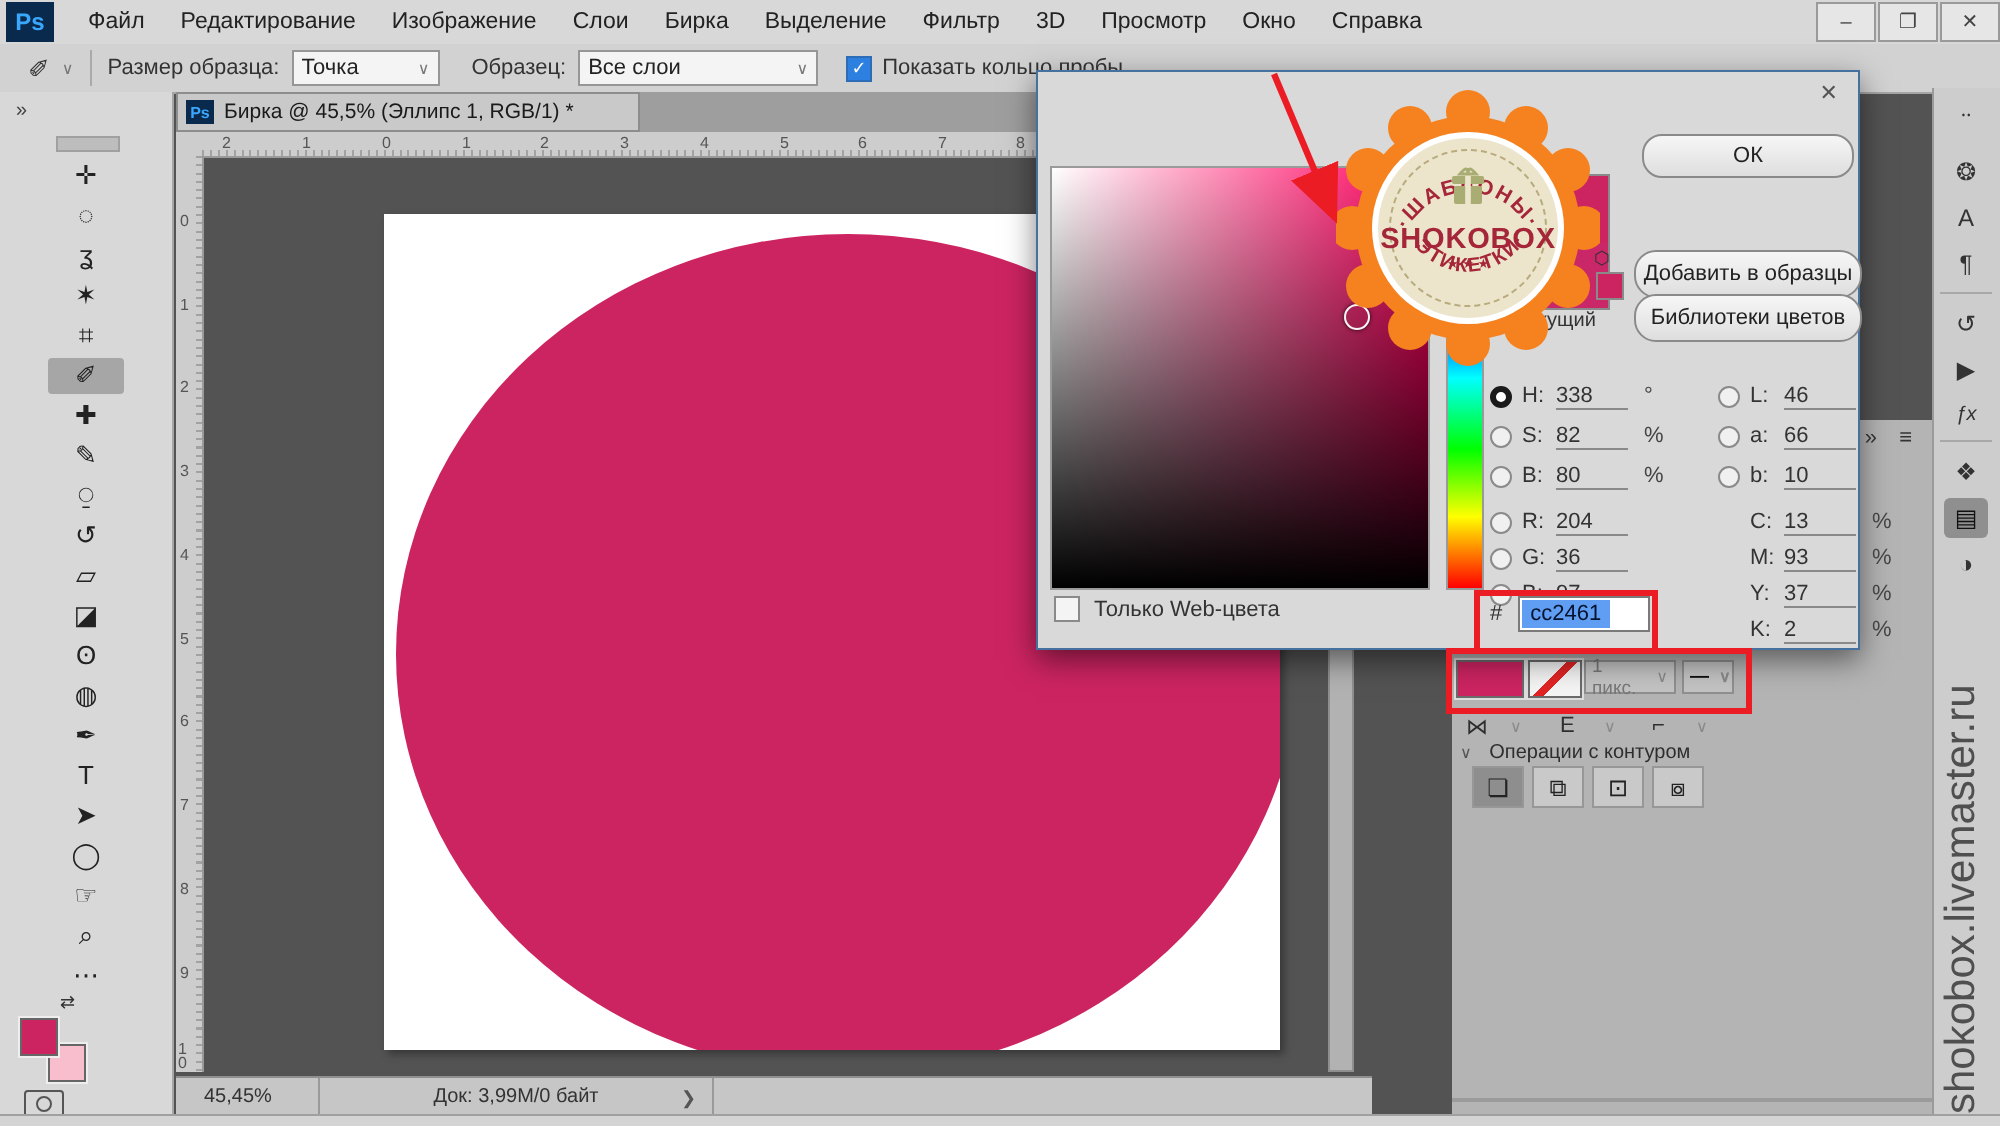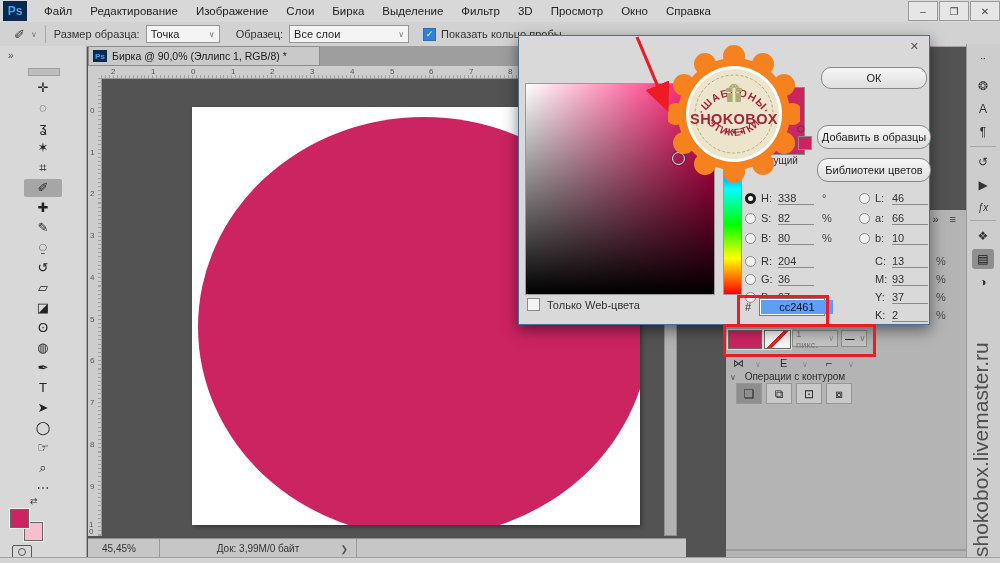--- a/index.html
+++ b/index.html
@@ -101,21 +101,21 @@
   .dbtn.wide{left:298px;width:112px;height:22px;border-radius:11px;}
   .crow{position:absolute;height:16px;font-size:11px;color:#333;display:flex;align-items:center;}
   .radio{width:11px;height:11px;border:1px solid #8a8a8a;border-radius:50%;background:#f0f0f0;margin-right:5px;box-sizing:border-box;}
   .radio.sel{border:3px solid #1a1a1a;background:#fff;}
   .noradio{width:16px;}
   .clabel{width:17px;}
   .cval{display:inline-block;width:36px;border-bottom:1px solid #8a8a8a;margin-right:8px;}
   .cunit{color:#444;}
   #hexrow{position:absolute;left:226px;top:262px;display:flex;align-items:center;font-size:11px;color:#333;}
   #hexbox{width:64px;height:16px;background:#fff;border:1px solid #7a7a7a;margin-left:8px;display:flex;align-items:center;}
-  #hexval{background:#5f9ef2;color:#06132e;font-size:11px;padding:1px 18px;margin-left:1px;}
+  #hexval{background:#5f9ef2;color:#06132e;font-size:11px;padding:1px 4px;margin-left:1px;}
   
   .redbox{position:absolute;border:3px solid #ec1c24;z-index:70;}
   #arrowsvg{position:absolute;left:0;top:0;width:1000px;height:563px;z-index:80;pointer-events:none;}
   #stamp{position:absolute;left:668px;top:44px;z-index:60;}
 </style>
 </head>
 <body>
 
 <div id="app">
 
@@ -183,21 +183,21 @@
   <div class="tool" style="top:459px;"><span>⌕</span></div>
   <div class="tool" style="top:479px;"><span>⋯</span></div>
   <span class="abs" style="left:30px;top:496px;font-size:9px;color:#333;">⇄</span>
   <div class="abs" id="bgswatch"></div>
   <div class="abs" id="fgswatch"></div>
   <div class="abs" id="qmask"></div>
 
   <div class="abs" id="tabstrip"></div>
   <div class="abs" id="doctab">
     <span id="tabicon">Ps</span>
-    <span>Бирка @ 90,0% (Эллипс 1, RGB/8) *</span>
+    <span>Бирка @ 45,5% (Эллипс 1, RGB/1) *</span>
   </div>
 
   <div class="abs" id="rcorner"></div>
   <div class="abs ruler" id="hruler"></div>
   <div class="abs ruler" id="vruler"></div>
   <span class="rn" style="left:111px;top:67px;">2</span>
   <span class="rn" style="left:151px;top:67px;">1</span>
   <span class="rn" style="left:191px;top:67px;">0</span>
   <span class="rn" style="left:231px;top:67px;">1</span>
   <span class="rn" style="left:270px;top:67px;">2</span>
@@ -303,21 +303,21 @@
     </div>
     <div id="newcur">
       <div style="height:50%;background:#cc2461;"></div>
       <div style="height:50%;background:#c92767;"></div>
     </div>
     <span id="curlabel">текущий</span>
     <span id="gamutcube">⬡</span>
     <div id="minis" style="background:#cc2461;"></div>
     <div class="dbtn" style="top:31px;">ОК</div>
     <div class="dbtn wide" style="top:89px;">Добавить в образцы</div>
-    <div class="dbtn wide" style="top:122px;">Библиотеки цветов</div>
+    <div class="dbtn wide" style="top:111px;">Библиотеки цветов</div>
 
     <div class="crow" style="left:226px;top:154px;">
       <span class="radio sel"></span>
       <span class="clabel">H:</span>
       <span class="cval">338</span>
       <span class="cunit">°</span>
     </div>
     <div class="crow" style="left:226px;top:174px;">
       <span class="radio"></span>
       <span class="clabel">S:</span>

